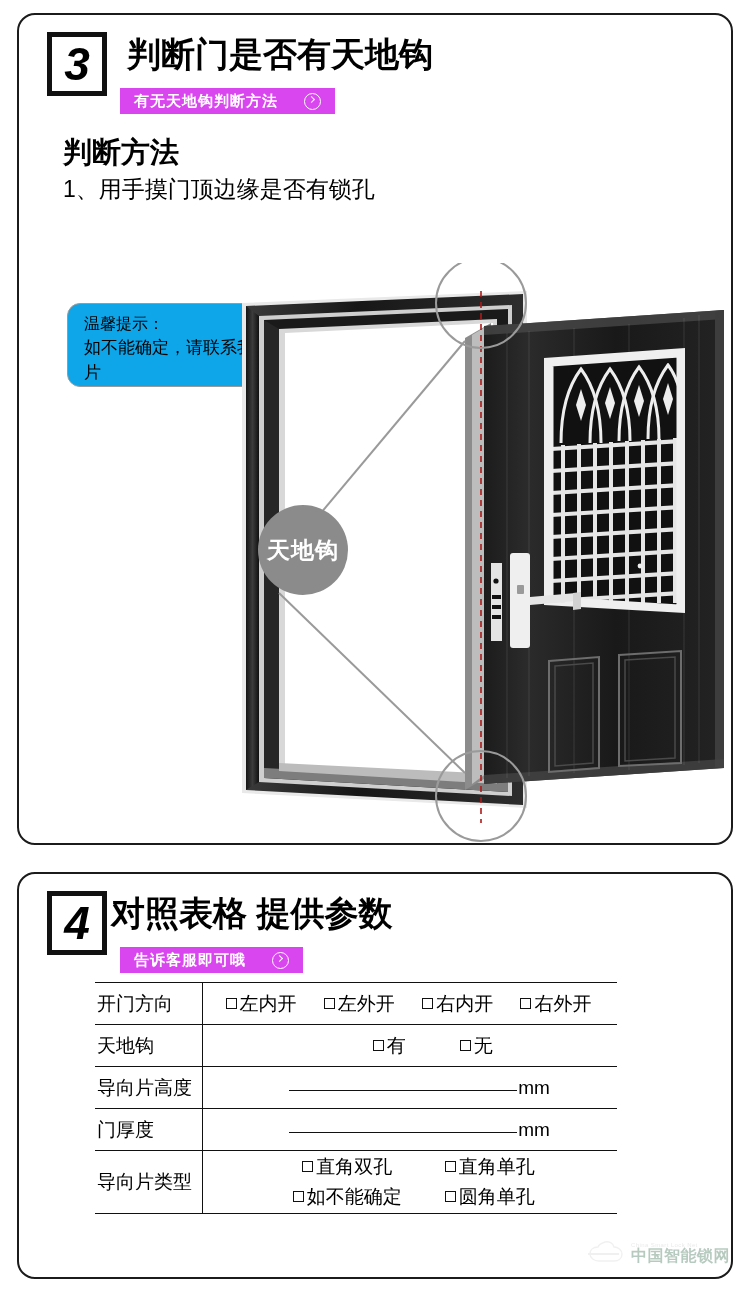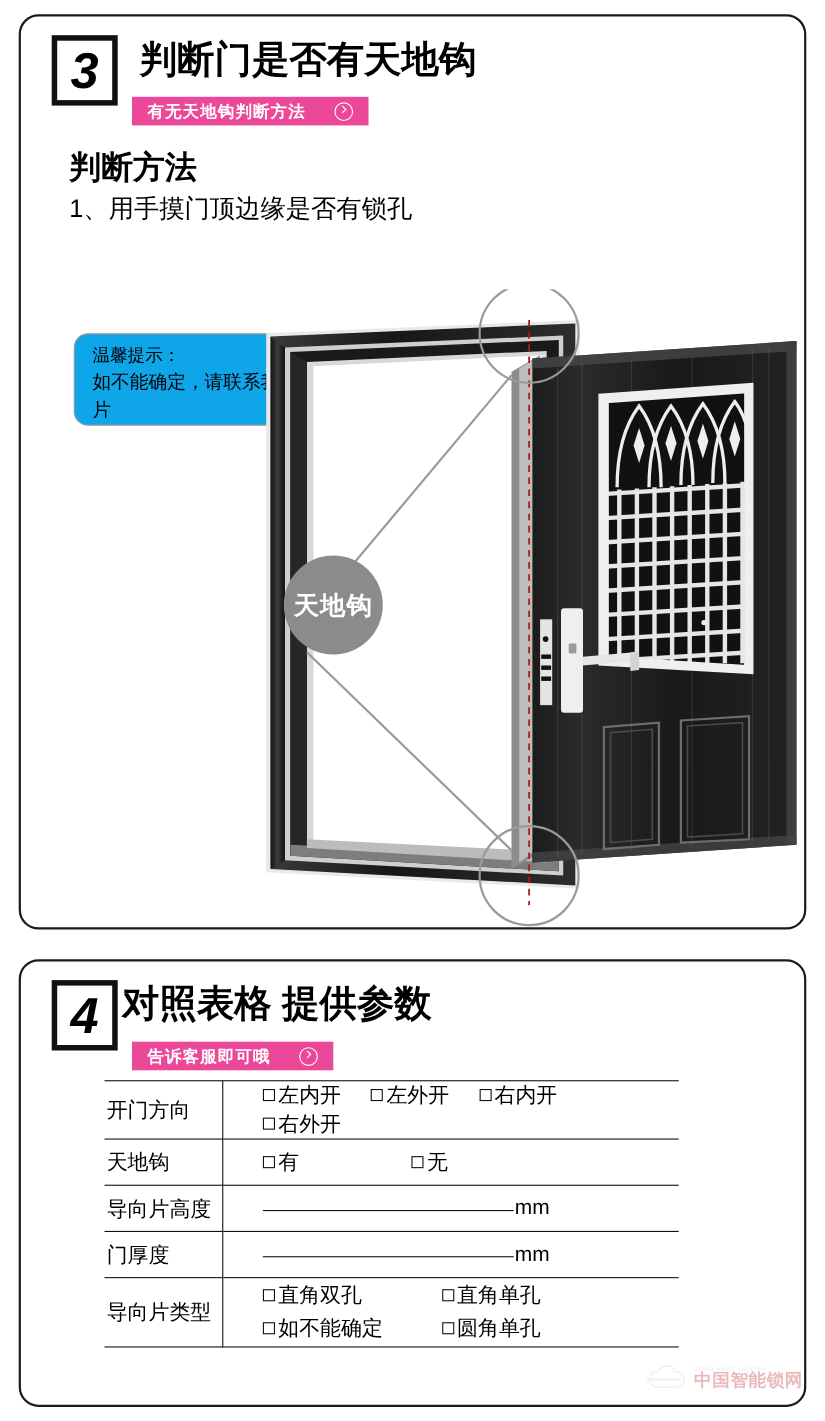--- a/index.html
+++ b/index.html
@@ -23,21 +23,21 @@
     display:flex;align-items:center;justify-content:center;
     font-weight:bold;font-style:italic;font-size:46px;line-height:1;
     font-family:"Liberation Sans",sans-serif;
   }
   .step-title{
     position:absolute;font-size:34px;font-weight:bold;line-height:1;
     letter-spacing:0px;white-space:nowrap;
     font-family:"Liberation Sans","DejaVu Sans",sans-serif;
   }
   .sub-banner{
-    position:absolute;background:#ec4899;color:#fff;
+    position:absolute;background:#d946ef;color:#fff;
     display:flex;align-items:center;height:26px;padding:0 14px;
     font-size:15px;font-weight:bold;white-space:nowrap;
   }
   .sub-banner .lbl{letter-spacing:1px;}
   .arrow-circle{
     display:inline-block;width:15px;height:15px;border:1.6px solid #fff;
     border-radius:50%;margin-left:26px;position:relative;flex:0 0 auto;
   }
   .arrow-circle::after{
     content:"";position:absolute;left:4.4px;top:3.4px;
@@ -84,21 +84,21 @@
   #spec-table td{
     border-bottom:1.6px solid #111;
     padding:0;vertical-align:middle;
     font-size:19px;
   }
   #spec-table tr:first-child td{border-top:1.6px solid #111;}
   #spec-table td.lbl{
     width:105px;border-right:1.6px solid #111;
     padding:0 0 0 2px;height:41px;white-space:nowrap;margin-left:12px;
   }
-  #spec-table td.val{padding-left:36px;height:41px;}
+  #spec-table td.val{padding-left:19px;height:41px;text-align:center;}
   .opt{display:inline-block;white-space:nowrap;margin-right:22px;}
   .cb{
     display:inline-block;width:11px;height:11px;border:1.5px solid #111;
     margin-right:3px;vertical-align:1px;box-sizing:border-box;
   }
   .blankline{
     display:inline-block;width:228px;border-bottom:1.6px solid #111;
     vertical-align:3px;margin-right:1px;
   }
   .unit{font-size:19px;}
@@ -107,21 +107,21 @@
   .opt-wide{min-width:130px;margin-right:0;}
   .opt-gap{display:inline-block;width:22px;}
 
   
   #watermark{
     position:absolute;right:14px;bottom:18px;width:150px;height:42px;
     opacity:.30;display:flex;align-items:center;gap:5px;
   }
   #watermark .wm-text{display:flex;flex-direction:column;line-height:1;}
   #watermark .wm-en{font-size:6px;color:#b9b9b9;letter-spacing:.4px;}
-  #watermark .wm-cn{font-size:16px;color:#b91c1c;font-weight:bold;letter-spacing:.5px;}
+  #watermark .wm-cn{font-size:16px;color:#14532d;font-weight:bold;letter-spacing:.5px;}
 </style>
 </head>
 <body>
 
 <section class="card" id="card-step3">
 
   <div class="badge" style="left:28px;top:17px;">3</div>
 
   <div class="step-title" style="left:80px;top:22px;margin-left:28px;">判断门是否有天地钩</div>
 

